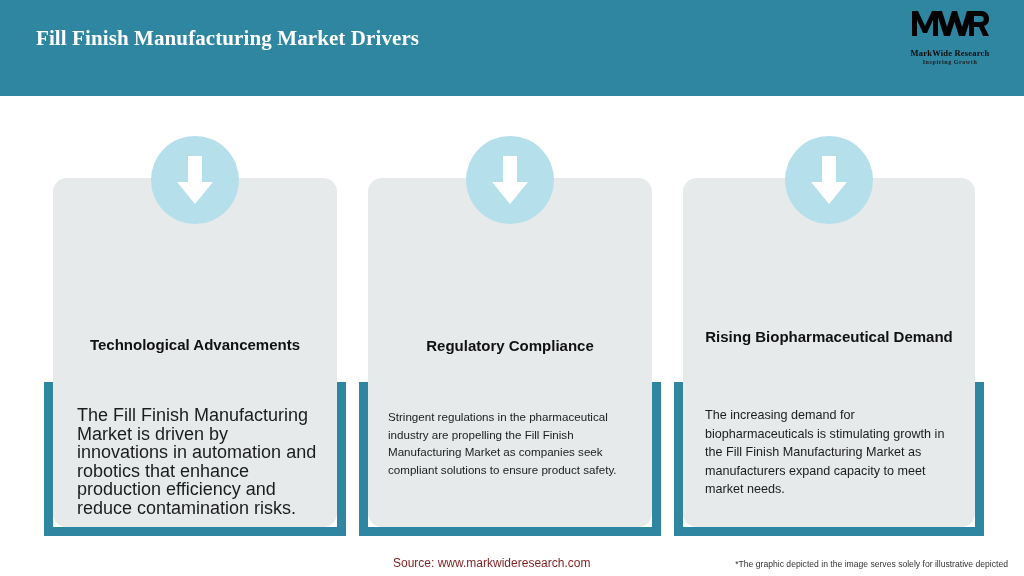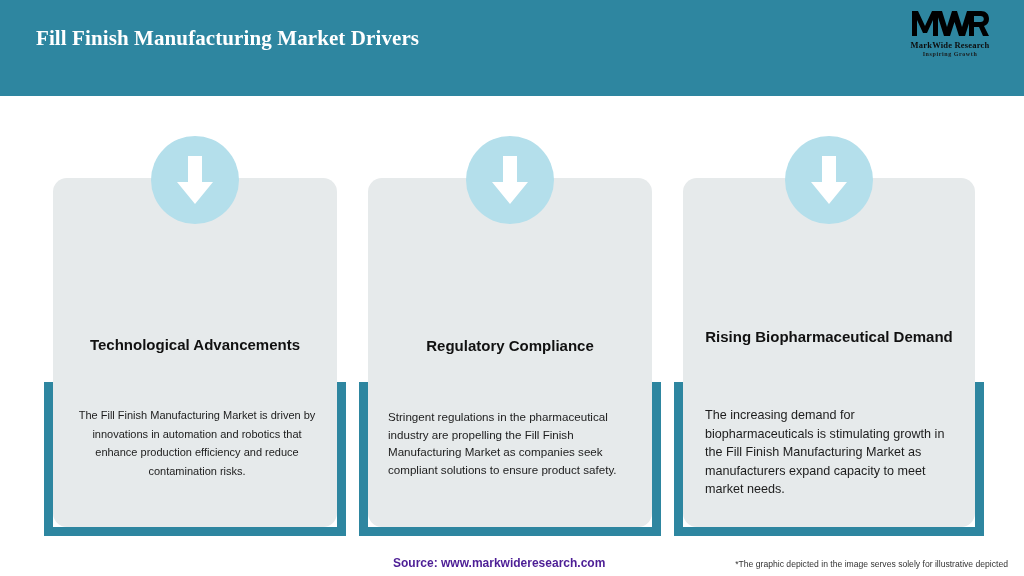--- a/index.html
+++ b/index.html
@@ -45,21 +45,21 @@
   .logo-mark {
     display: block;
     margin: 0 auto;
   }
   .logo-name {
     display: block;
     font-size: 8.5px;
     font-weight: bold;
     color: #0d0d0d;
     letter-spacing: 0.2px;
-    margin-top: 2px;
+    margin-top: 10px;
     line-height: 10px;
   }
   .logo-tag {
     display: block;
     font-size: 6px;
     font-weight: bold;
     color: #1a1a1a;
     letter-spacing: 0.6px;
     line-height: 8px;
   }
@@ -132,34 +132,34 @@
     position: absolute;
     left: 26px;
     right: 22px;
     top: 228px;
     font-size: 12.6px;
     color: #1c1c1c;
     line-height: 18.5px;
   }
 
   
-  .card-wrap.c1 .card-body { font-size: 11px; left: 24px; right: 20px; text-align: center; }
+  .card-wrap.c1 .card-body { font-size: 18px; left: 24px; right: 20px; }
   .card-wrap.c2 .card-body { font-size: 11.6px; left: 20px; right: 14px; top: 230px; line-height: 17.5px;}
   .card-wrap.c3 .card-body { font-size: 12.6px; left: 22px; right: 16px; }
   .card-wrap.c2 .card-title { top: 157px; }
   .card-wrap.c3 .card-title { top: 148px; }
 
   
   .footer-source {
     position: absolute;
     left: 393px;
     top: 556px;
     font-size: 12px;
-    font-weight: bold;
-    color: #4c1d95;
+    font-weight: normal;
+    color: #7f1d1d;
     white-space: nowrap;
   }
   .footer-note {
     position: absolute;
     right: 16px;
     top: 559px;
     font-size: 8.6px;
     color: #333333;
     white-space: nowrap;
   }

